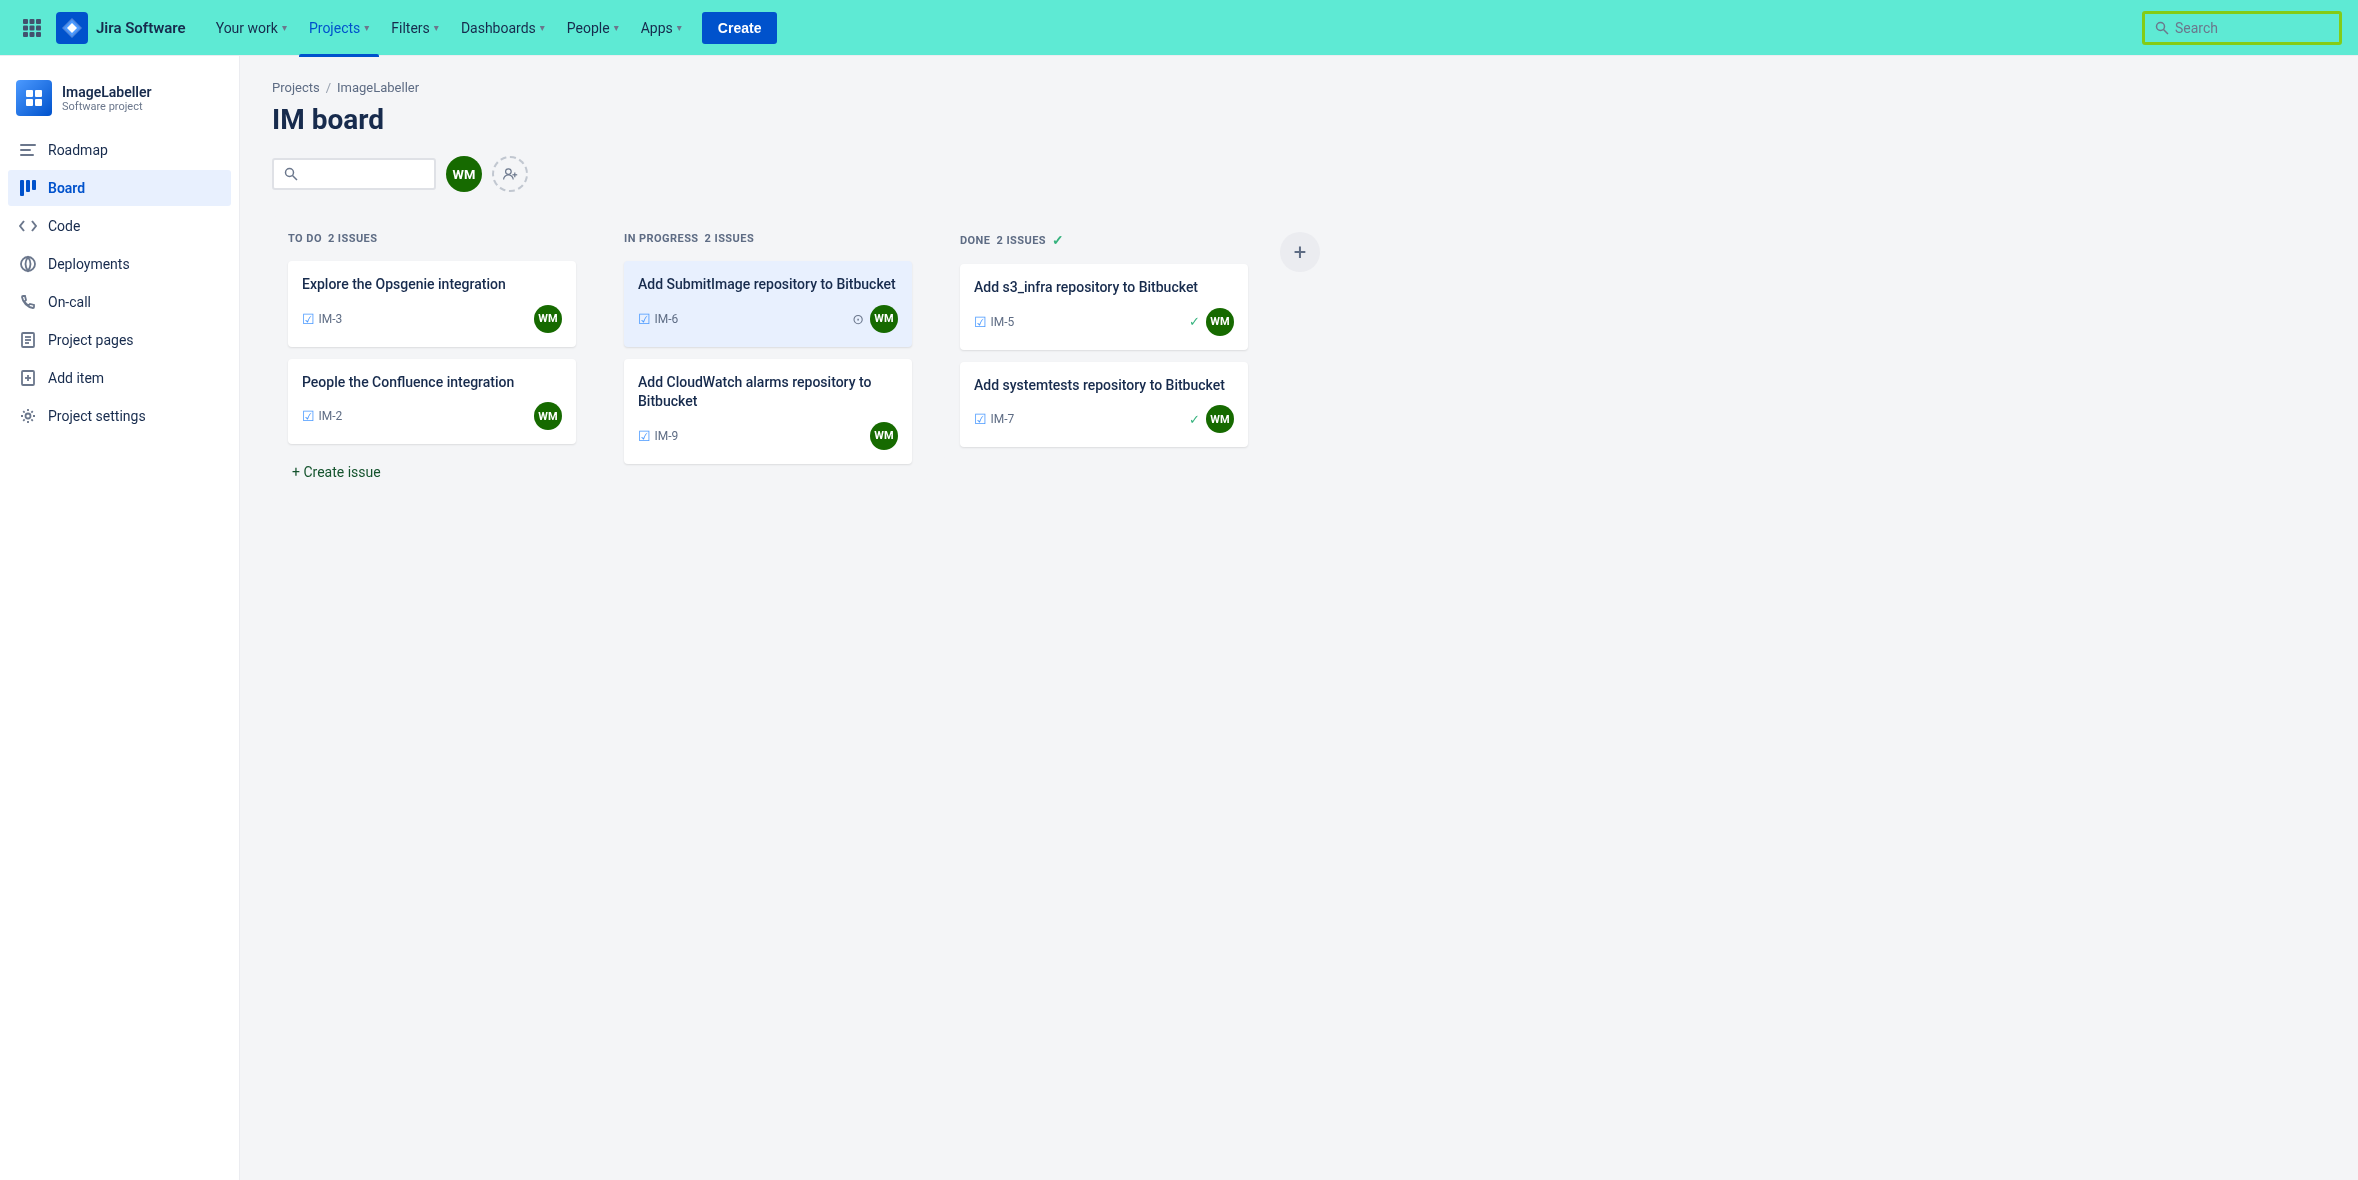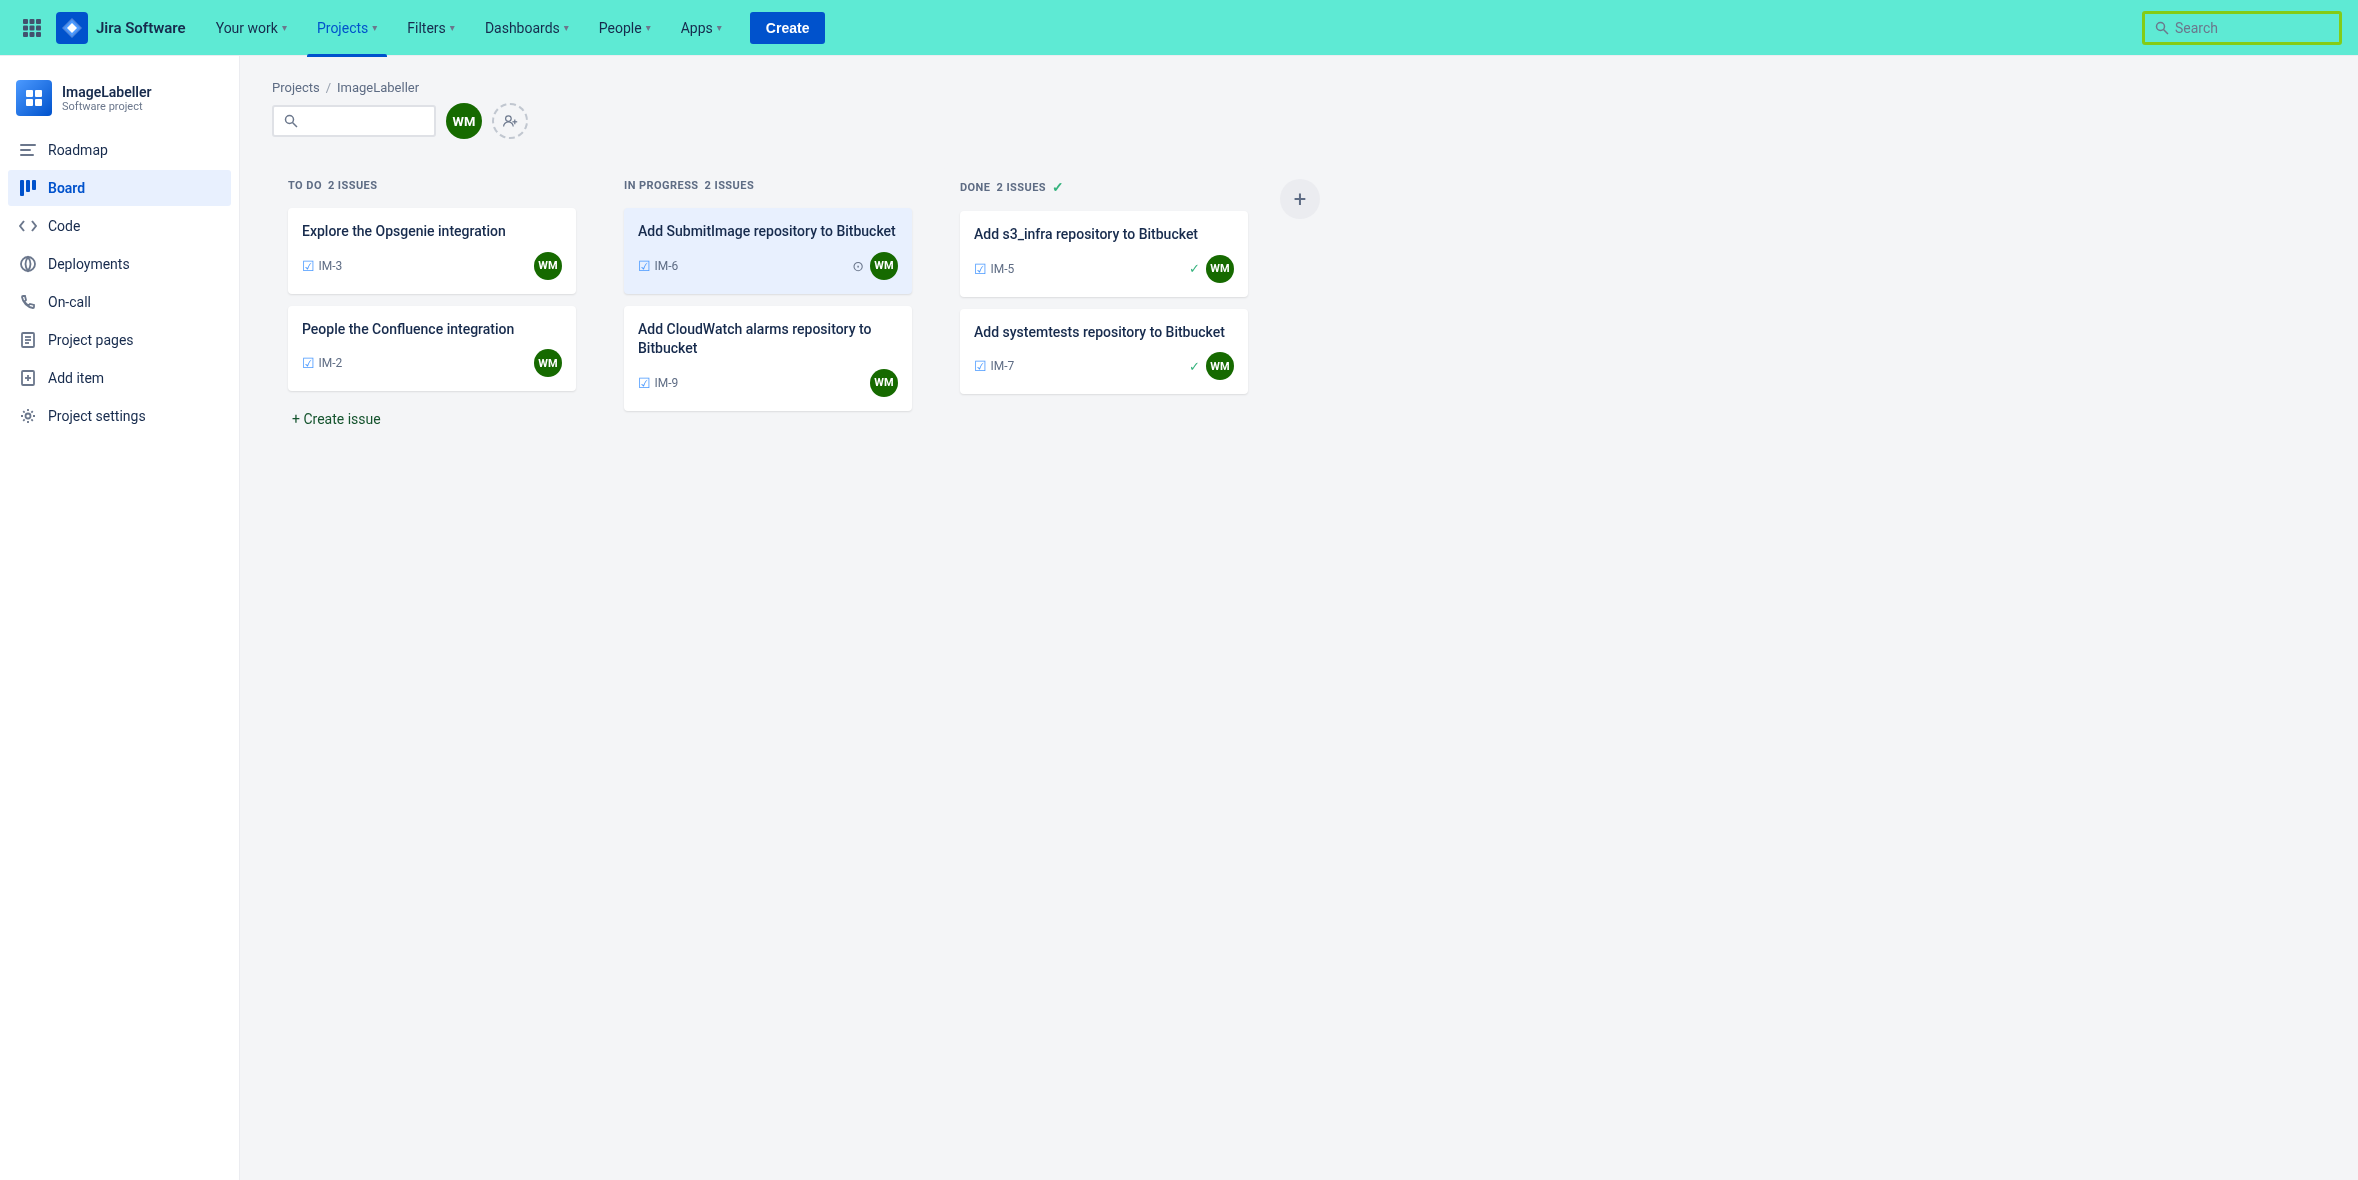--- a/index.html
+++ b/index.html
@@ -8,21 +8,21 @@
     
     .topnav {
       display: flex; align-items: center; height: 56px;
       background: #5eead4; border-bottom: 1px solid #ebecf0;
       padding: 0 16px; gap: 4px; position: sticky; top: 0; z-index: 100;
     }
     .topnav-grid-icon { width: 32px; height: 32px; display: flex; align-items: center; justify-content: center; cursor: pointer; color: #42526e; margin-right: 4px; }
     .topnav-logo { display: flex; align-items: center; gap: 8px; text-decoration: none; margin-right: 16px; }
     .topnav-logo-icon { width: 32px; height: 32px; }
     .topnav-logo-text { font-size: 15px; font-weight: 600; color: #172b4d; }
-    .topnav-nav { display: flex; align-items: flex-end; gap: 10px; flex: 1; }
+    .topnav-nav { display: flex; align-items: flex-end; gap: 2px; flex: 1; }
     .nav-item {
       display: flex; align-items: center; gap: 4px; padding: 8px 10px;
       cursor: pointer; border-radius: 3px; font-size: 14px; color: #172b4d;
       white-space: nowrap; position: relative;
     }
     .nav-item.active { color: #0052cc; }
     .nav-item.active::after {
       content: ''; position: absolute; bottom: -13px; left: 0; right: 0;
       height: 3px; background: #0052cc; border-radius: 2px 2px 0 0;
     }
@@ -302,20 +302,21 @@
   </aside>
 
   <main class="main">
 
     <div class="breadcrumb">
       <a href="#">Projects</a>
       <span class="breadcrumb-sep">/</span>
       <span>ImageLabeller</span>
     </div>
 
+    <h1 class="page-title">IM board</h1>
 
     <div class="board-toolbar">
       <div class="board-search">
         <svg width="14" height="14" viewBox="0 0 14 14">
           <circle cx="5.5" cy="5.5" r="4" stroke="#6b778c" stroke-width="1.5" fill="none"></circle>
           <line x1="8.5" y1="8.5" x2="13" y2="13" stroke="#6b778c" stroke-width="1.5"></line>
         </svg>
         <input type="text" style="">
       </div>
       <div class="avatar-circle">WM</div>

